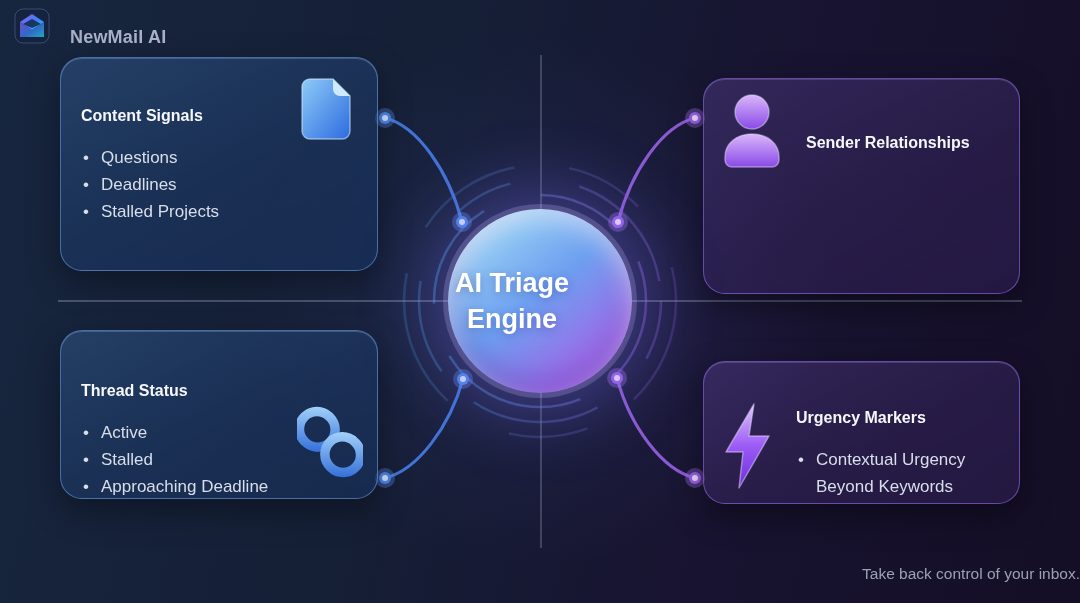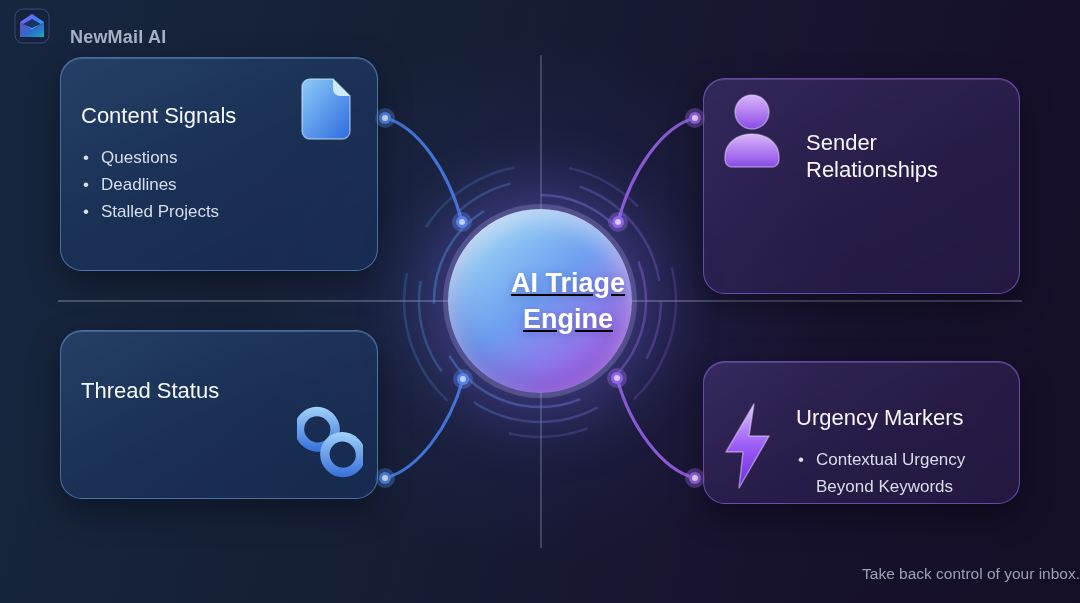--- a/index.html
+++ b/index.html
@@ -12,40 +12,40 @@
   }
   .abs{position:absolute;}
   
   #decor{left:0;top:0;z-index:1;pointer-events:none;}
   
   .engine-circle{
     z-index:3;left:448px;top:209px;width:184px;height:184px;border-radius:50%;
     background:linear-gradient(140deg,#bfe9fa 0%,#8cc3f3 24%,#6d9ff0 48%,#9a6fe9 78%,#a865e6 100%);
     box-shadow:0 0 0 5px rgba(205,190,255,0.22),0 0 70px 18px rgba(118,104,240,0.40),
                inset 0 10px 24px rgba(255,255,255,0.50),inset 0 -12px 30px rgba(92,42,165,0.40);
-    display:flex;align-items:center;justify-content:flex-end;text-align:center;text-decoration:underline;
+    display:flex;align-items:center;justify-content:flex-start;text-align:center;
   }
   .engine-title{
     width:128px;color:#ffffff;font-size:27px;font-weight:700;line-height:36px;
     text-shadow:0 2px 8px rgba(45,45,130,0.35);
   }
   
   .card{z-index:2;border-radius:22px;box-sizing:border-box;}
   .card.blue{
     background:linear-gradient(155deg,rgba(64,116,182,0.34) 0%,rgba(30,62,112,0.48) 55%,rgba(24,52,98,0.55) 100%);
     border:1.5px solid rgba(108,162,235,0.55);
     box-shadow:0 12px 32px rgba(0,0,0,0.35),inset 0 1px 0 rgba(190,225,255,0.22);
   }
   .card.purple{
     background:linear-gradient(155deg,rgba(122,88,196,0.28) 0%,rgba(58,40,100,0.48) 55%,rgba(46,31,82,0.58) 100%);
     border:1.5px solid rgba(148,104,232,0.60);
     box-shadow:0 12px 32px rgba(0,0,0,0.38),inset 0 1px 0 rgba(220,200,255,0.18);
     margin-top:23px;
   }
-  .card h2{margin:0;color:#f5f7fb;font-size:22px;font-weight:400;line-height:27px;}
+  .card h2{margin:0;color:#f5f7fb;font-size:16px;font-weight:700;line-height:27px;}
   .card ul{list-style:none;margin:15px 0 0 0;padding:0;}
   .card li{
     color:#d8deea;font-size:17px;line-height:27px;padding-left:20px;position:relative;
   }
   .card li::before{content:"•";position:absolute;left:2px;color:#d8deea;}
   #card-content-signals{left:60px;top:57px;width:318px;height:214px;padding:44px 24px 0 20px;}
   #card-content-signals h2{width:220px;}
   #card-sender{left:703px;top:55px;width:317px;height:216px;}
   #card-sender .content{position:absolute;left:102px;top:50px;width:200px;}
   #card-thread{left:60px;top:330px;width:318px;height:169px;padding:46px 24px 0 20px;}
@@ -202,20 +202,25 @@
 <div id="card-thread" class="abs card blue">
   <span class="icon-link">
     <svg width="66" height="80" viewBox="0 0 66 80">
       <g transform="rotate(-45 33 40)" fill="none" stroke="url(#gLink)" stroke-width="9.5">
         <rect x="15.5" y="4" width="35" height="36" rx="17.5"></rect>
         <rect x="15.5" y="40" width="35" height="36" rx="17.5"></rect>
       </g>
     </svg>
   </span>
   <h2>Thread Status</h2>
+  <ul>
+    <li>Active</li>
+    <li>Stalled</li>
+    <li>Approaching Deadline</li>
+  </ul>
 </div>
 
 <div id="card-urgency" class="abs card purple">
   <span class="icon-bolt">
     <svg width="58" height="90" viewBox="0 0 58 90">
       <path d="M36 3 L8 51 h17 L21 87 L51 35 H31 Z" fill="url(#gBolt)" stroke="rgba(235,220,255,0.5)" stroke-width="1.5" stroke-linejoin="round"></path>
     </svg>
   </span>
   <div class="content">
     <h2>Urgency Markers</h2>

